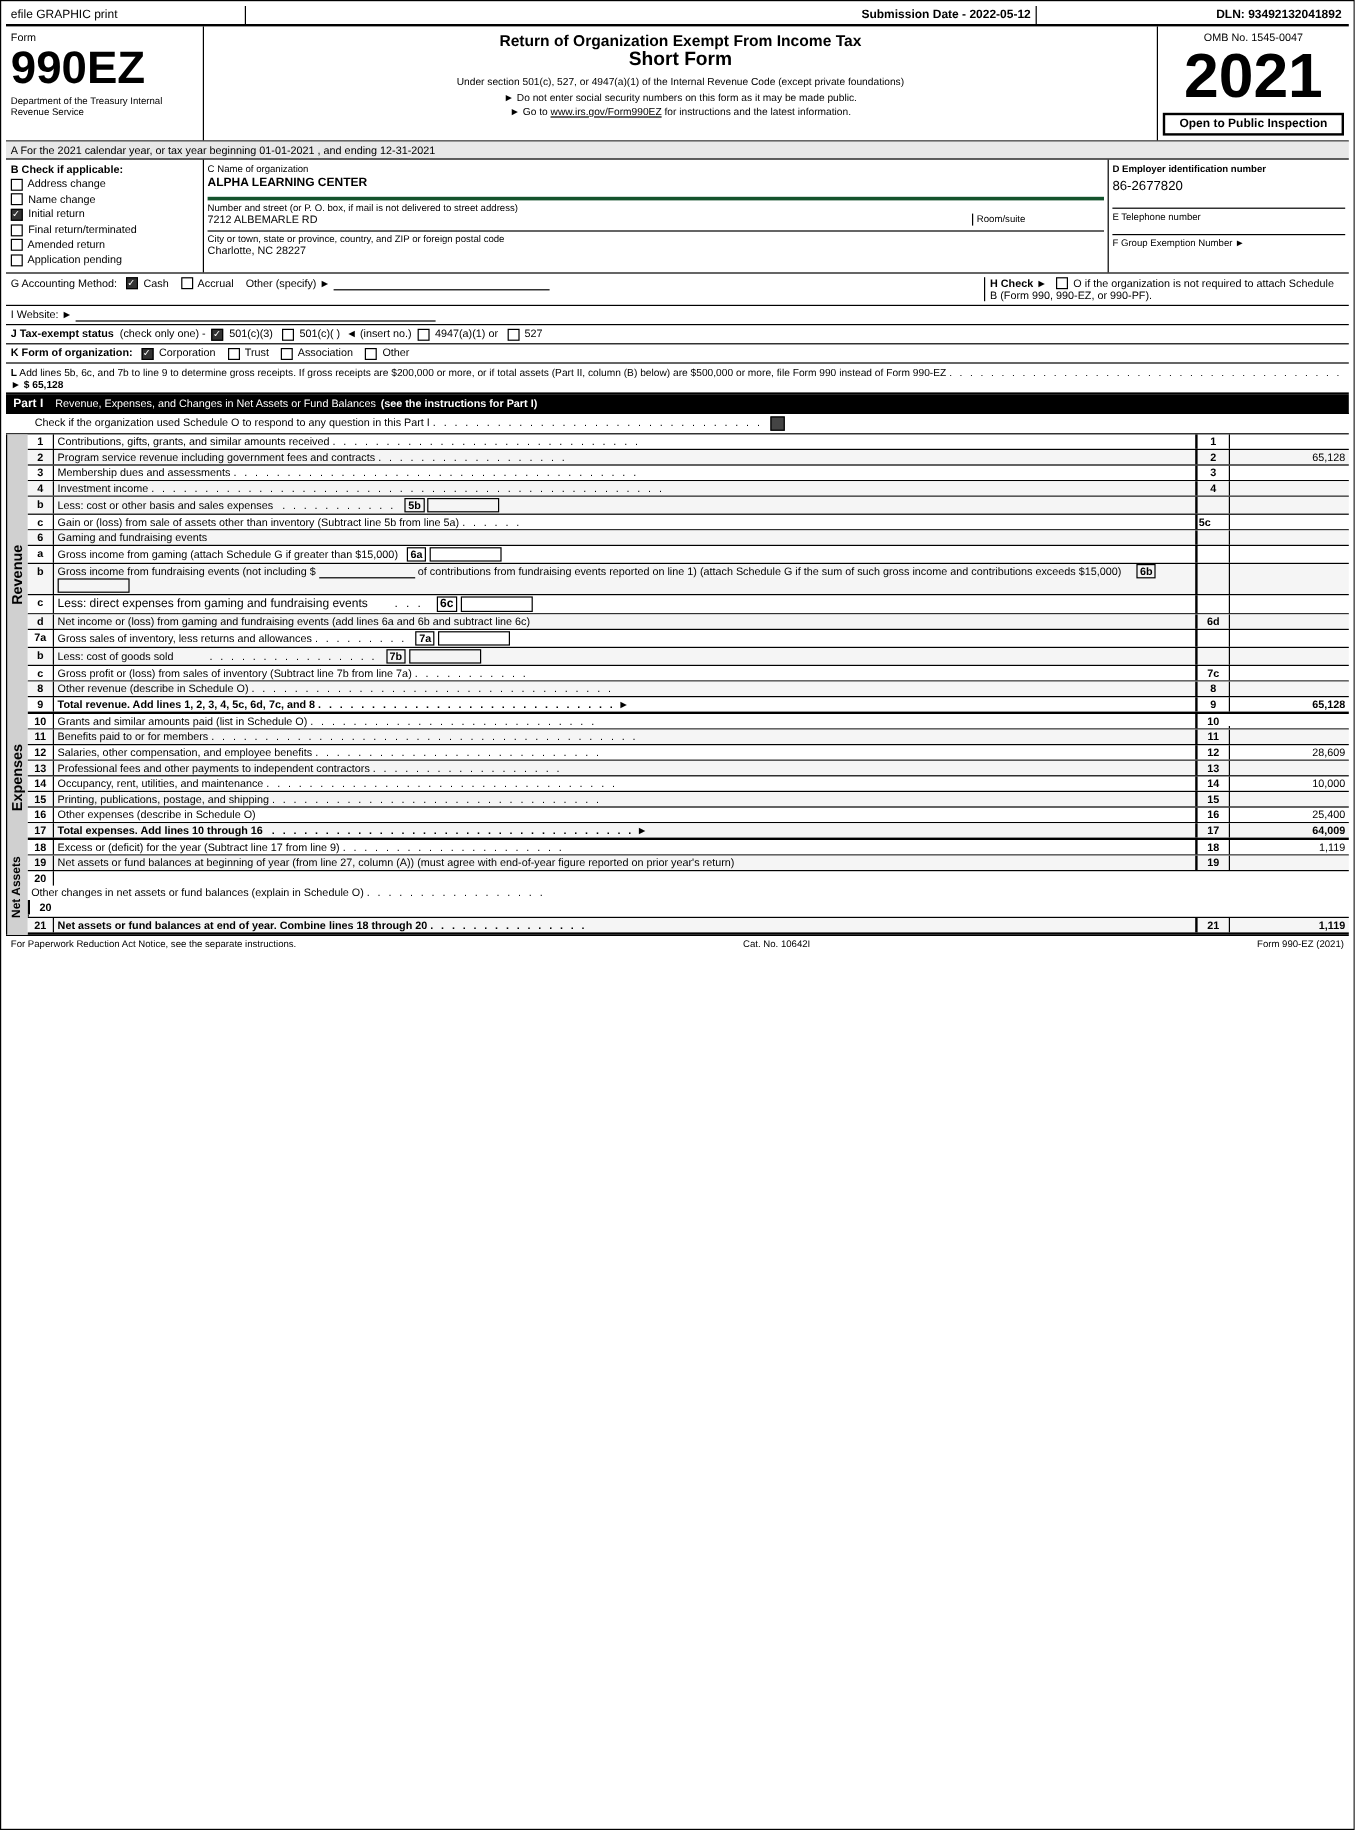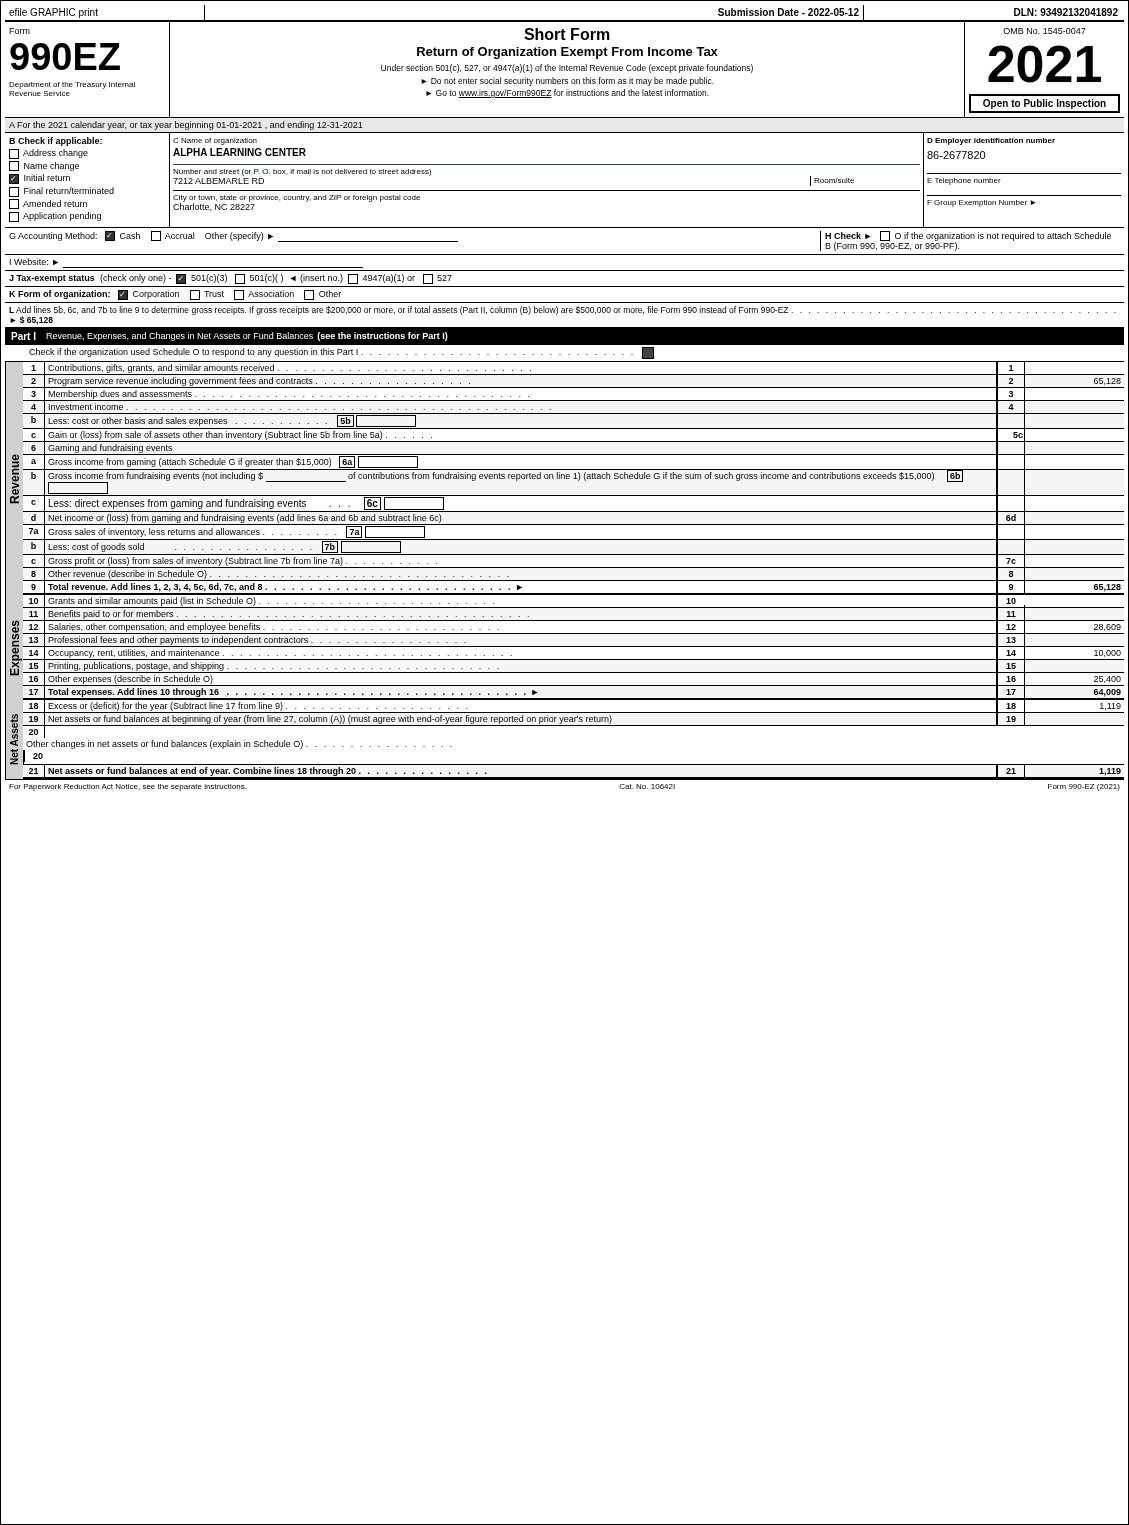--- a/index.html
+++ b/index.html
@@ -34,22 +34,22 @@
 
   <div style="display:flex; border-bottom:1px solid #000;">
 
     <div style="flex:0 0 165px; border-right:1px solid #000; padding:4px; font-size:9px;">
       <div style="font-size:9px; margin-bottom:2px;">Form</div>
       <div style="font-size:38px; font-weight:bold; line-height:1;">990EZ</div>
       <div style="font-size:8px; margin-top:4px;">Department of the Treasury Internal Revenue Service</div>
     </div>
 
     <div style="flex:1; padding:4px 8px; text-align:center;">
+      <div style="font-size:13px; font-weight:bold;">Return of Organization Exempt From Income Tax</div>
       <div style="font-size:16px; font-weight:bold;">Short Form</div>
-      <div style="font-size:13px; font-weight:bold;">Return of Organization Exempt From Income Tax</div>
       <div style="font-size:8.5px; margin-top:4px;">Under section 501(c), 527, or 4947(a)(1) of the Internal Revenue Code (except private foundations)</div>
       <div style="font-size:8.5px; margin-top:3px;">
         <span>► Do not enter social security numbers on this form as it may be made public.</span>
       </div>
       <div style="font-size:8.5px; margin-top:2px;">
         ► Go to <span style="text-decoration:underline;">www.irs.gov/Form990EZ</span> for instructions and the latest information.
       </div>
     </div>
 
     <div style="flex:0 0 160px; border-left:1px solid #000; padding:4px; text-align:center;">
@@ -89,21 +89,21 @@
         <span>Amended return</span>
       </label>
       <label class="check-item">
         <span class="checkbox"></span>
         <span>Application pending</span>
       </label>
     </div>
     <div style="flex:1; border-right:1px solid #000; padding:3px;">
       <div style="font-size:8px;">C Name of organization</div>
       <div style="font-size:10px; font-weight:bold; margin-top:2px;">ALPHA LEARNING CENTER</div>
-      <div style="margin-top:6px; border-top:1px solid #14532d; padding-top:2px;">
+      <div style="margin-top:6px; border-top:3px solid #14532d; padding-top:2px;">
         <div style="font-size:8px;">Number and street (or P. O. box, if mail is not delivered to street address)</div>
         <div style="display:flex;">
           <div style="flex:1; font-size:9px;">7212 ALBEMARLE RD</div>
           <div style="flex:0 0 110px; border-left:1px solid #000; padding-left:3px;">
             <div style="font-size:8px;">Room/suite</div>
           </div>
         </div>
       </div>
       <div style="margin-top:4px; border-top:1px solid #000; padding-top:2px;">
         <div style="font-size:8px;">City or town, state or province, country, and ZIP or foreign postal code</div>
@@ -236,21 +236,21 @@
           <span style="border:1px solid #000; padding:0 2px; font-weight:bold;">5b</span>
           <span style="border:1px solid #000; display:inline-block; width:60px; padding:0 2px;">&nbsp;</span>
         </div>
         <div style="width:28px; border-left:2px solid #000; text-align:center; font-weight:bold; font-size:9px; padding:1px;"></div>
         <div style="width:100px; border-left:1px solid #000; text-align:right; padding:1px 3px; font-size:9px;"></div>
       </div>
 
       <div style="display:flex; border-bottom:1px solid #000;">
         <div style="width:22px; border-right:1px solid #000; text-align:center; padding:1px; font-size:9px; font-weight:bold;">c</div>
         <div style="flex:1; padding:1px 3px; font-size:9px;">Gain or (loss) from sale of assets other than inventory (Subtract line 5b from line 5a) <span style="letter-spacing:2px;"> . . . . . . </span></div>
-        <div style="width:28px; border-left:2px solid #000; text-align:right; font-weight:bold; font-size:9px; padding:1px;">5c</div>
+        <div style="width:28px; border-left:2px solid #000; text-align:left; font-weight:bold; font-size:9px; padding:1px;">5c</div>
         <div style="width:100px; border-left:1px solid #000; text-align:right; padding:1px 3px; font-size:9px;"></div>
       </div>
 
       <div style="display:flex; border-bottom:1px solid #000; background:#f5f5f5;">
         <div style="width:22px; border-right:1px solid #000; text-align:center; padding:1px; font-size:9px; font-weight:bold;">6</div>
         <div style="flex:1; padding:1px 3px; font-size:9px;">Gaming and fundraising events</div>
         <div style="width:28px; border-left:2px solid #000; text-align:center; font-weight:bold; font-size:9px; padding:1px;"></div>
         <div style="width:100px; border-left:1px solid #000; text-align:right; padding:1px 3px; font-size:9px;"></div>
       </div>
 

